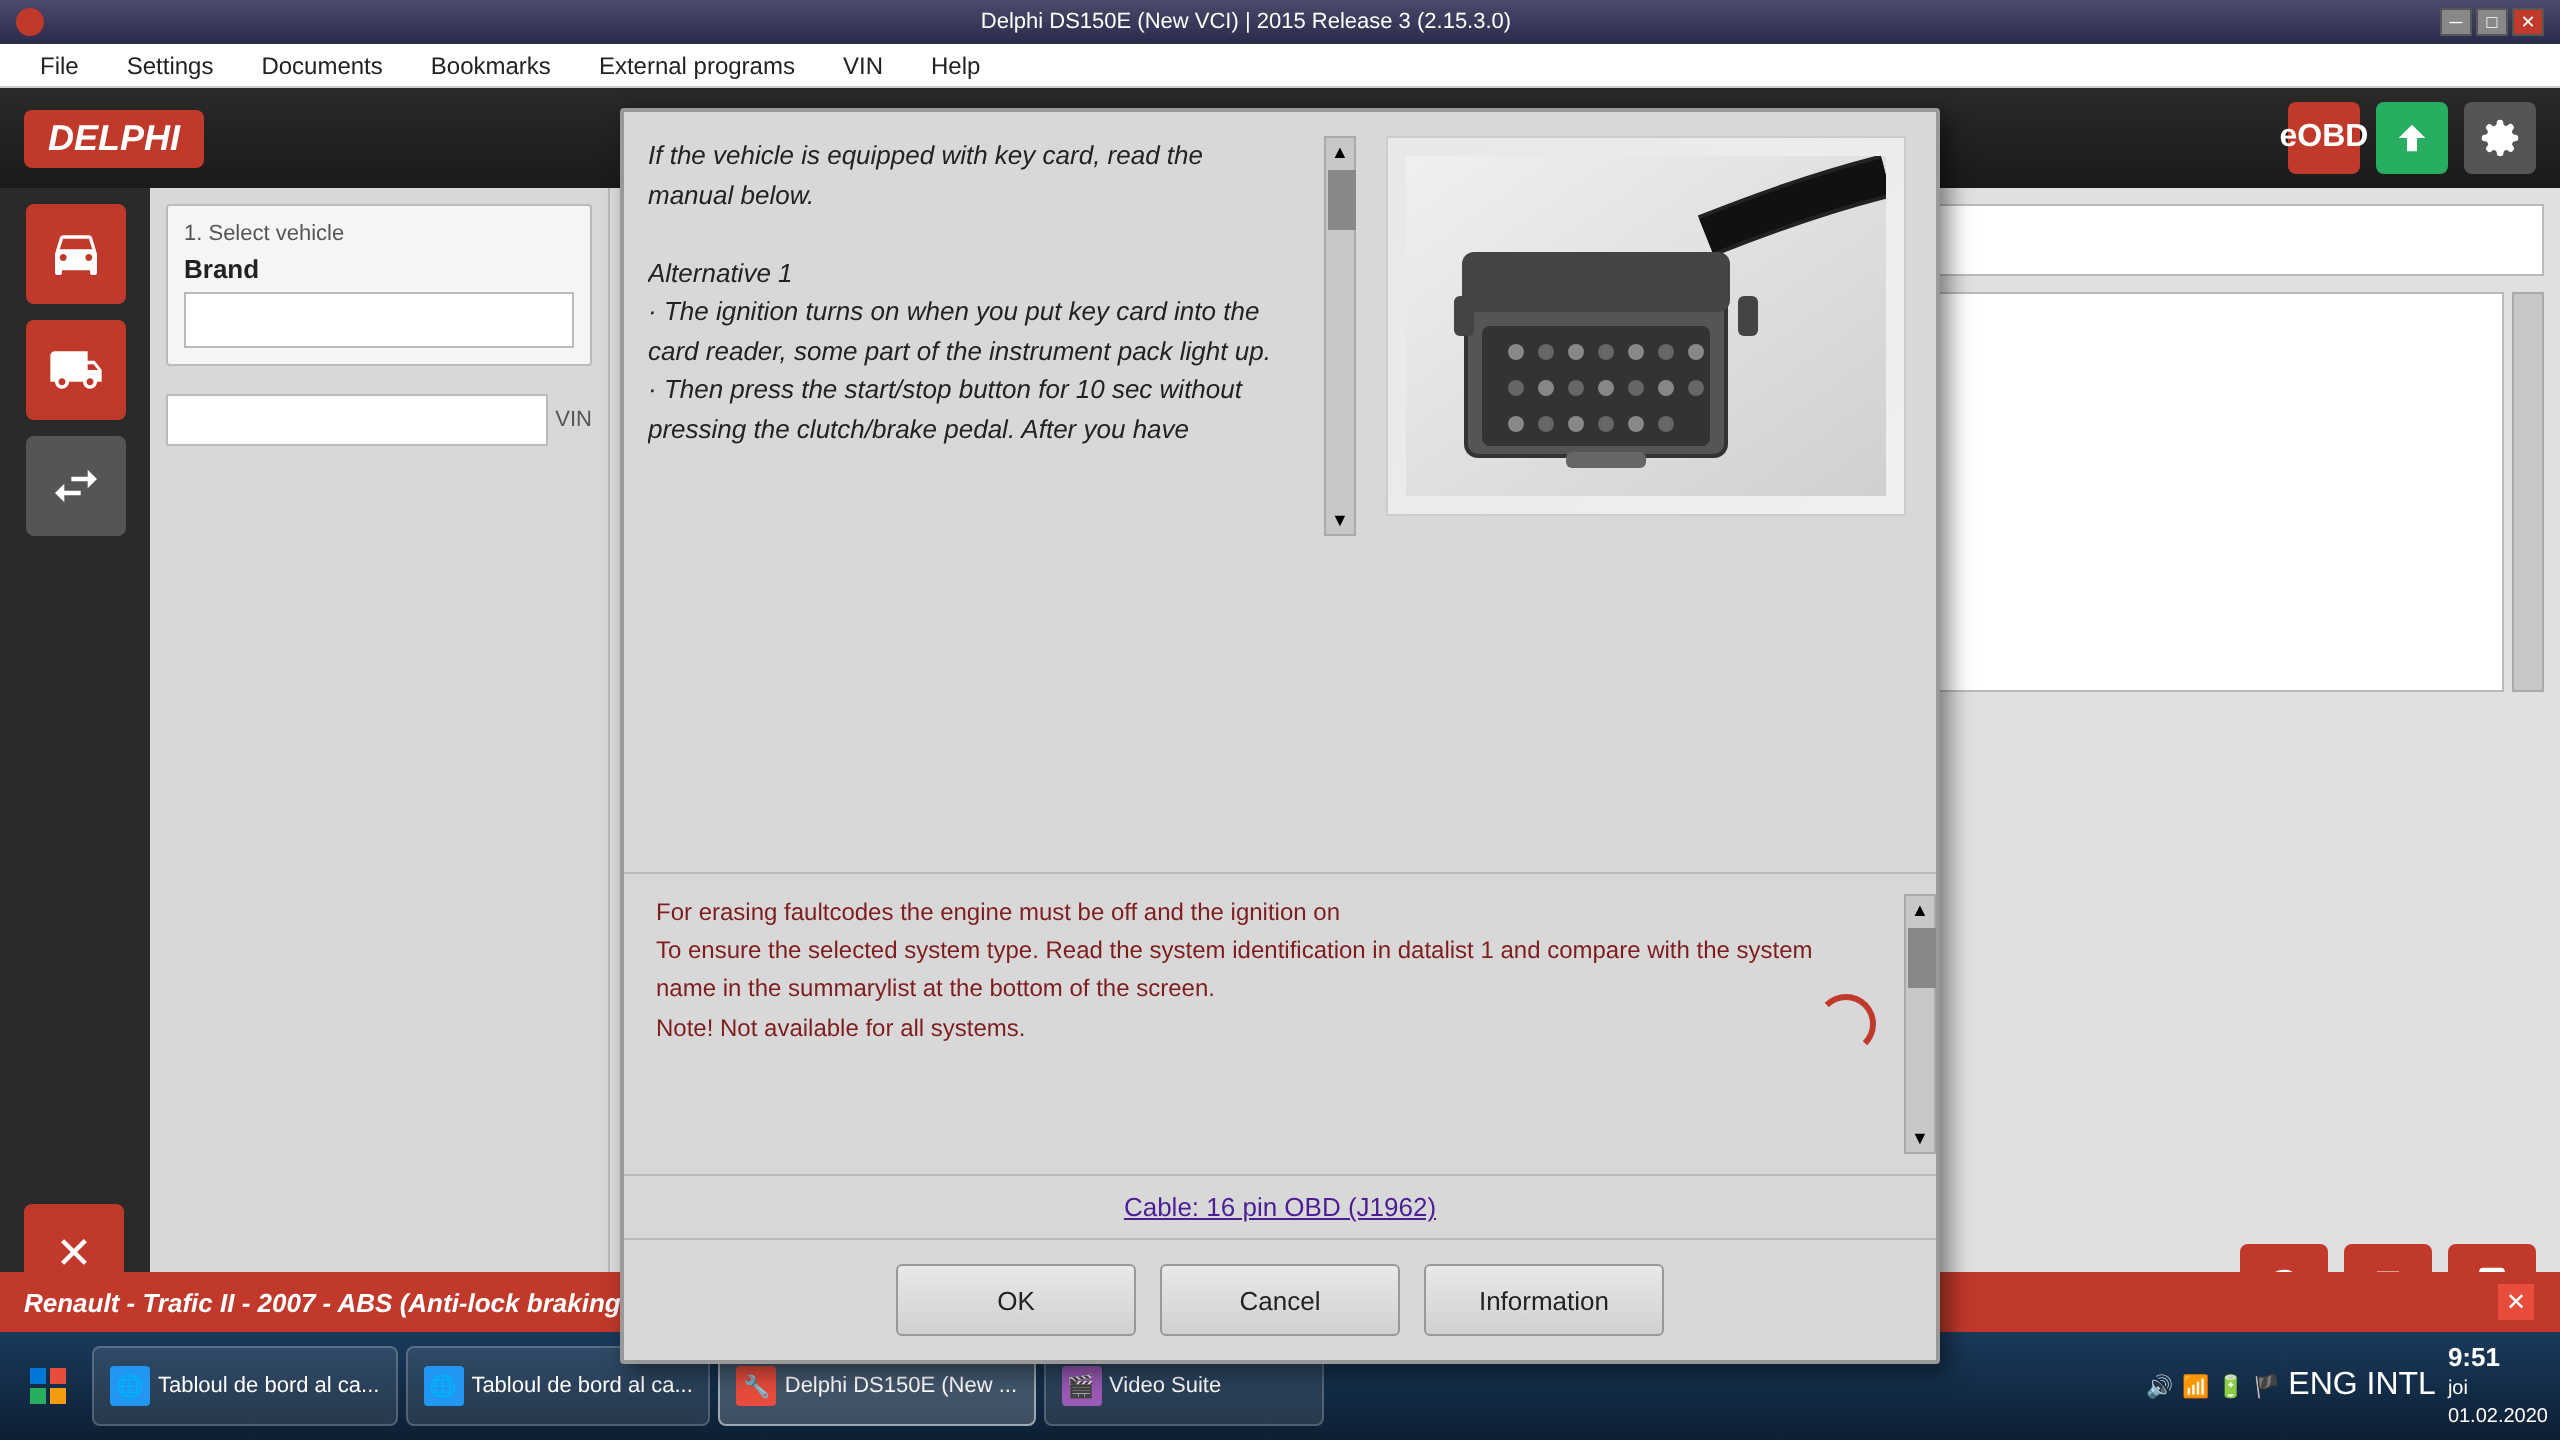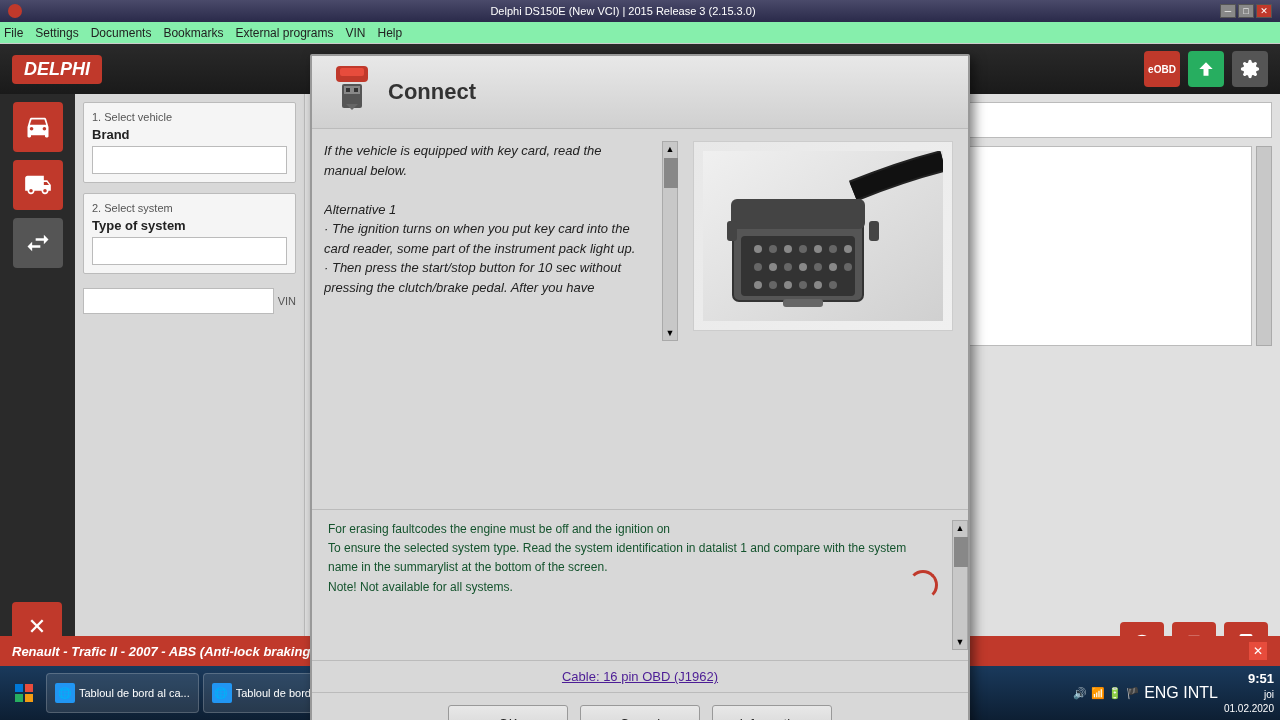--- a/index.html
+++ b/index.html
@@ -57,26 +57,26 @@
       margin-right: 4px;
     }
 
     
     .menu-bar {
       position: absolute;
       top: 22px;
       left: 0;
       width: 100%;
       height: 22px;
-      background: #86efac;
+      background: #ffffff;
       border-bottom: 1px solid #ccc;
       display: flex;
       align-items: center;
-      padding: 0 0;
-      gap: 4px;
+      padding: 0 16px;
+      gap: 16px;
       z-index: 100;
     }
     .menu-item {
       font-size: 12px;
       color: #222;
       cursor: pointer;
       padding: 2px 4px;
     }
 
     
@@ -313,21 +313,20 @@
     }
     .taskbar-right {
       margin-left: auto;
       display: flex;
       align-items: center;
       gap: 6px;
       color: white;
       font-size: 11px;
     }
     .taskbar-time {
-      text-align: right;
       line-height: 1.4;
     }
     .taskbar-system-icons {
       display: flex;
       gap: 4px;
       align-items: center;
     }
 
     
     .bottom-toolbar {
@@ -471,21 +470,21 @@
     .modal-lower {
       padding: 10px 16px;
       background: #d8d8d8;
       border-top: 1px solid #bbb;
       position: relative;
     }
     .modal-lower-scroll {
       height: 130px;
       overflow: hidden;
       font-size: 12px;
-      color: #14532d;
+      color: #7f1d1d;
       line-height: 1.6;
       padding-right: 16px;
     }
     .modal-lower-scrollbar {
       position: absolute;
       right: 0;
       top: 10px;
       width: 16px;
       height: 130px;
       background: #c8c8c8;
@@ -569,21 +568,21 @@
   <span class="menu-item">Documents</span>
   <span class="menu-item">Bookmarks</span>
   <span class="menu-item">External programs</span>
   <span class="menu-item">VIN</span>
   <span class="menu-item">Help</span>
 </div>
 
 <div class="top-toolbar">
   <div class="delphi-logo">DELPHI</div>
   <div class="toolbar-right">
-    <div class="toolbar-btn" style="background:#c0392b; font-size:10px; font-weight:bold;">eOBD</div>
+    <div class="toolbar-btn" style="background:#c0392b; font-size:16px; font-weight:bold;">eOBD</div>
     <div class="toolbar-btn green">
       <svg viewBox="0 0 24 24" width="20" height="20" fill="white">
           <path d="M12 4l-8 8h5v8h6v-8h5z"></path>
         </svg>
     </div>
     <div class="toolbar-btn gray">
       <svg viewBox="0 0 24 24" width="20" height="20" fill="white">
           <circle cx="12" cy="12" r="3"></circle>
           <path d="M19.4 15a1.65 1.65 0 0 0 .33 1.82l.06.06a2 2 0 0 1-2.83 2.83l-.06-.06a1.65 1.65 0 0 0-1.82-.33 1.65 1.65 0 0 0-1 1.51V21a2 2 0 0 1-4 0v-.09A1.65 1.65 0 0 0 9 19.4a1.65 1.65 0 0 0-1.82.33l-.06.06a2 2 0 0 1-2.83-2.83l.06-.06A1.65 1.65 0 0 0 4.68 15a1.65 1.65 0 0 0-1.51-1H3a2 2 0 0 1 0-4h.09A1.65 1.65 0 0 0 4.6 9a1.65 1.65 0 0 0-.33-1.82l-.06-.06a2 2 0 0 1 2.83-2.83l.06.06A1.65 1.65 0 0 0 9 4.68a1.65 1.65 0 0 0 1-1.51V3a2 2 0 0 1 4 0v.09a1.65 1.65 0 0 0 1 1.51 1.65 1.65 0 0 0 1.82-.33l.06-.06a2 2 0 0 1 2.83 2.83l-.06.06A1.65 1.65 0 0 0 19.4 9a1.65 1.65 0 0 0 1.51 1H21a2 2 0 0 1 0 4h-.09a1.65 1.65 0 0 0-1.51 1z"></path>
         </svg>
@@ -608,25 +607,20 @@
       <svg viewBox="0 0 24 24" fill="white">
           <path d="M6.99 11L3 15l3.99 4v-3H14v-2H6.99v-3zM21 9l-3.99-4v3H10v2h7.01v3L21 9z"></path>
         </svg>
     </div>
   </div>
 
   <div class="left-panel">
     <div class="panel-section">
       <div class="panel-section-title">1. Select vehicle</div>
       <div class="panel-label">Brand</div>
-      <input class="panel-input" type="text" value="" style="">
-    </div>
-    <div class="panel-section">
-      <div class="panel-section-title">2. Select system</div>
-      <div class="panel-label">Type of system</div>
       <input class="panel-input" type="text" value="" style="">
     </div>
     <div class="vin-row">
       <input class="vin-input" type="text" value="" style="">
       <span class="vin-label">VIN</span>
     </div>
   </div>
 
   <div class="right-panel">
     <input class="right-input" type="text" style="">
@@ -700,38 +694,20 @@
       <div style="font-size:13px; font-weight:bold;">9:51</div>
       <div style="font-size:10px;">joi</div>
       <div style="font-size:10px;">01.02.2020</div>
     </div>
   </div>
 </div>
 
 <div class="modal-overlay">
   <div class="modal">
 
-    <div class="modal-header">
-      <div class="modal-header-icon">
-
-        <svg viewBox="0 0 48 52" width="48" height="52">
-
-          <rect x="8" y="0" width="32" height="16" rx="4" fill="#c0392b"></rect>
-          <rect x="12" y="2" width="24" height="8" rx="2" fill="#e74c3c"></rect>
-
-          <rect x="14" y="18" width="20" height="24" rx="2" fill="#555"></rect>
-          <rect x="16" y="20" width="16" height="8" fill="#888"></rect>
-          <rect x="18" y="22" width="4" height="4" fill="#333"></rect>
-          <rect x="26" y="22" width="4" height="4" fill="#333"></rect>
-
-          <polygon points="24,44 18,38 30,38" fill="#666"></polygon>
-        </svg>
-      </div>
-      <div class="modal-title">Connect</div>
-    </div>
 
     <div class="modal-body">
 
       <div class="modal-left">
         <div class="modal-scroll-area">
           <p style="white-space:pre-wrap;">If the vehicle is equipped with key card, read the manual below.
 
 Alternative 1
 · The ignition turns on when you put key card into the card reader, some part of the instrument pack light up.
 · Then press the start/stop button for 10 sec without pressing the clutch/brake pedal. After you have</p>

